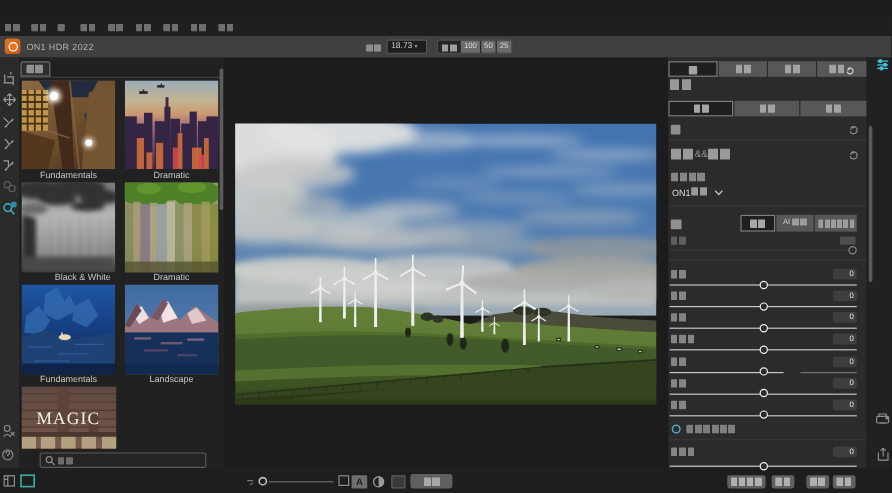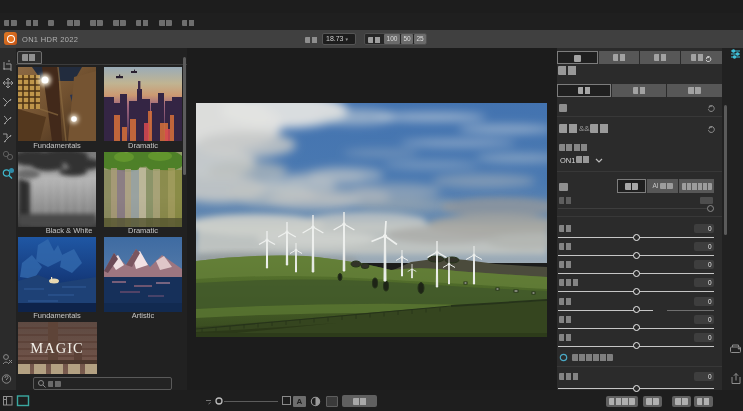--- a/index.html
+++ b/index.html
@@ -297,21 +297,21 @@
             <rect x="67" y="41" width="12" height="11"></rect>
           </g>
   <rect x="0" y="38" width="79" height="4" fill="#4a362c"></rect>
   <text x="39" y="31" text-anchor="middle" font-family="Liberation Serif,serif" font-size="14.5" fill="#f2efe8" letter-spacing="1">MAGIC</text>
  </svg></div>
  <div class="ab lb" style="left:2px;top:93px">Fundamentals</div>
  <div class="ab lb" style="left:88px;top:93px">Dramatic</div>
  <div class="ab lb" style="left:14px;top:178px">Black &amp; White</div>
  <div class="ab lb" style="left:88px;top:178px">Dramatic</div>
  <div class="ab lb" style="left:2px;top:263px">Fundamentals</div>
- <div class="ab lb" style="left:88px;top:263px">Artistic</div>
+ <div class="ab lb" style="left:88px;top:263px">Landscape</div>
  <div class="ab" style="left:17px;top:329px;width:139px;height:13px;background:#242424;border:1px solid #5a5a5a;border-radius:2px">
   <svg width="10" height="10" style="position:absolute;left:3px;top:1px">
           <circle cx="4" cy="4" r="2.5" fill="none" stroke="#8a8a8a" stroke-width="1"></circle>
           <line x1="6" y1="6" x2="8.5" y2="8.5" stroke="#8a8a8a" stroke-width="1"></line>
         </svg>
   <i class="z ab" style="left:14px;top:3px;width:13px;height:6px;background:repeating-linear-gradient(90deg,#6a6a6a 0 5.5px,transparent 5.5px 7px)"></i>
  </div>
 </div>
 <div class="ab" id="canvas">
 <svg class="ab" style="left:9px;top:55px" width="351" height="234" viewBox="0 0 351 234">

